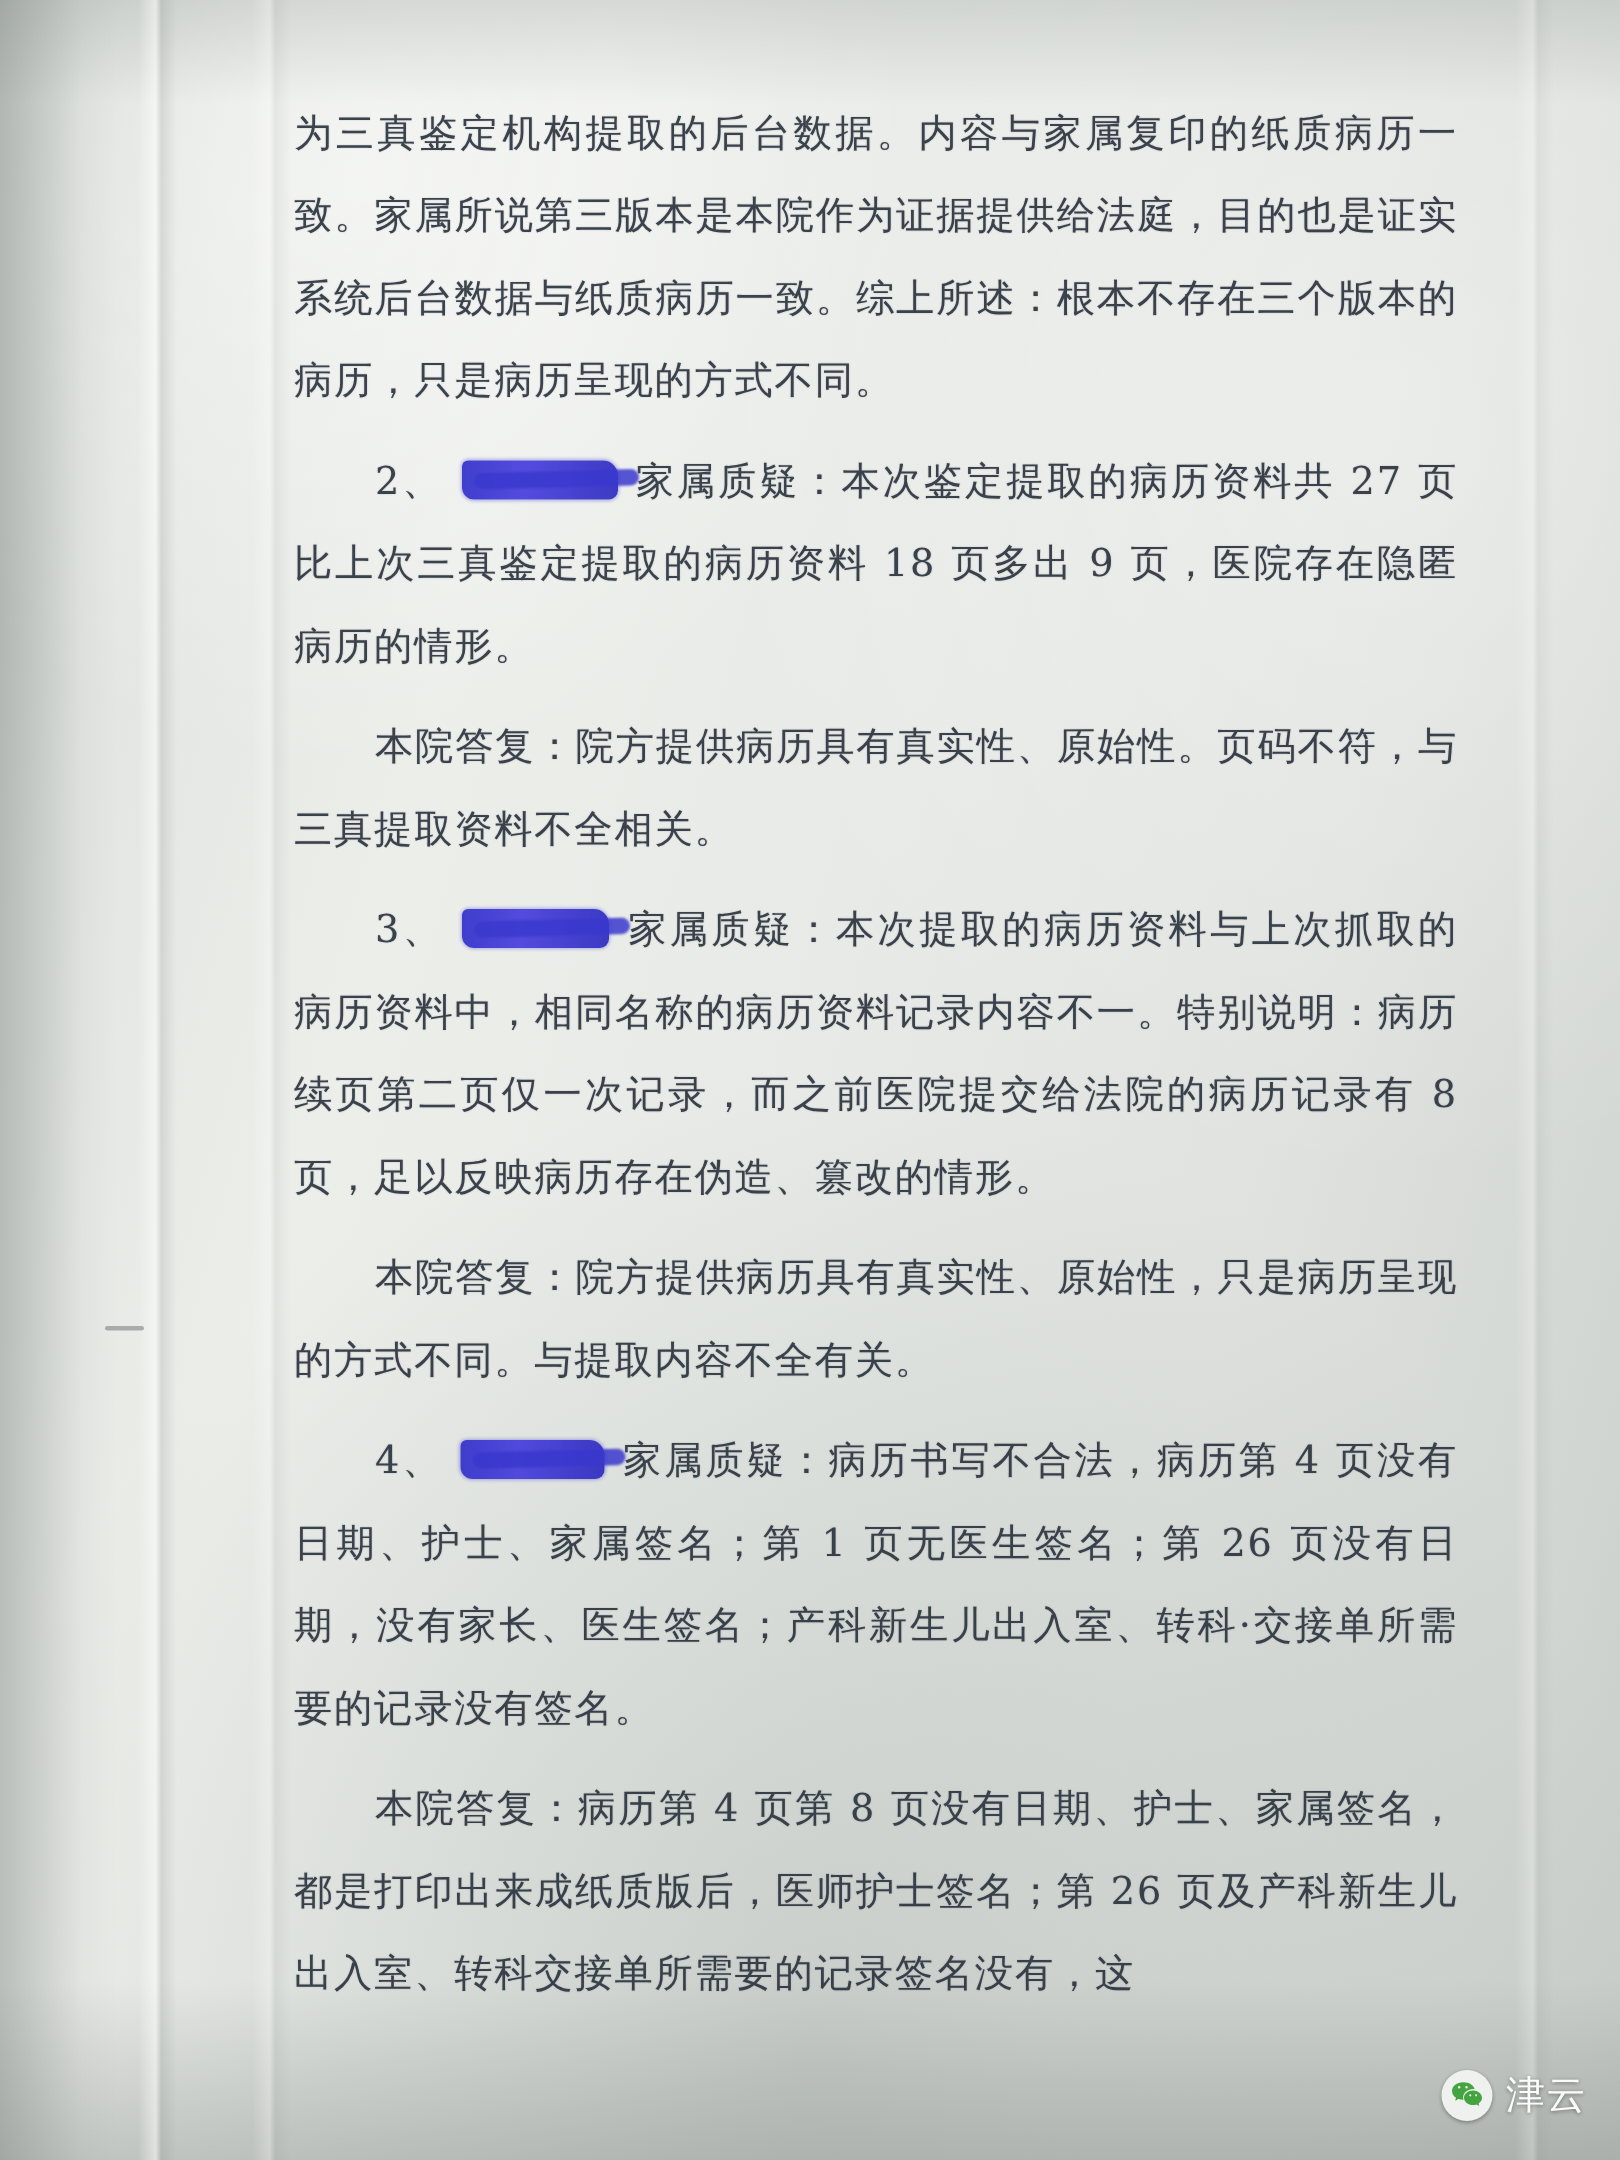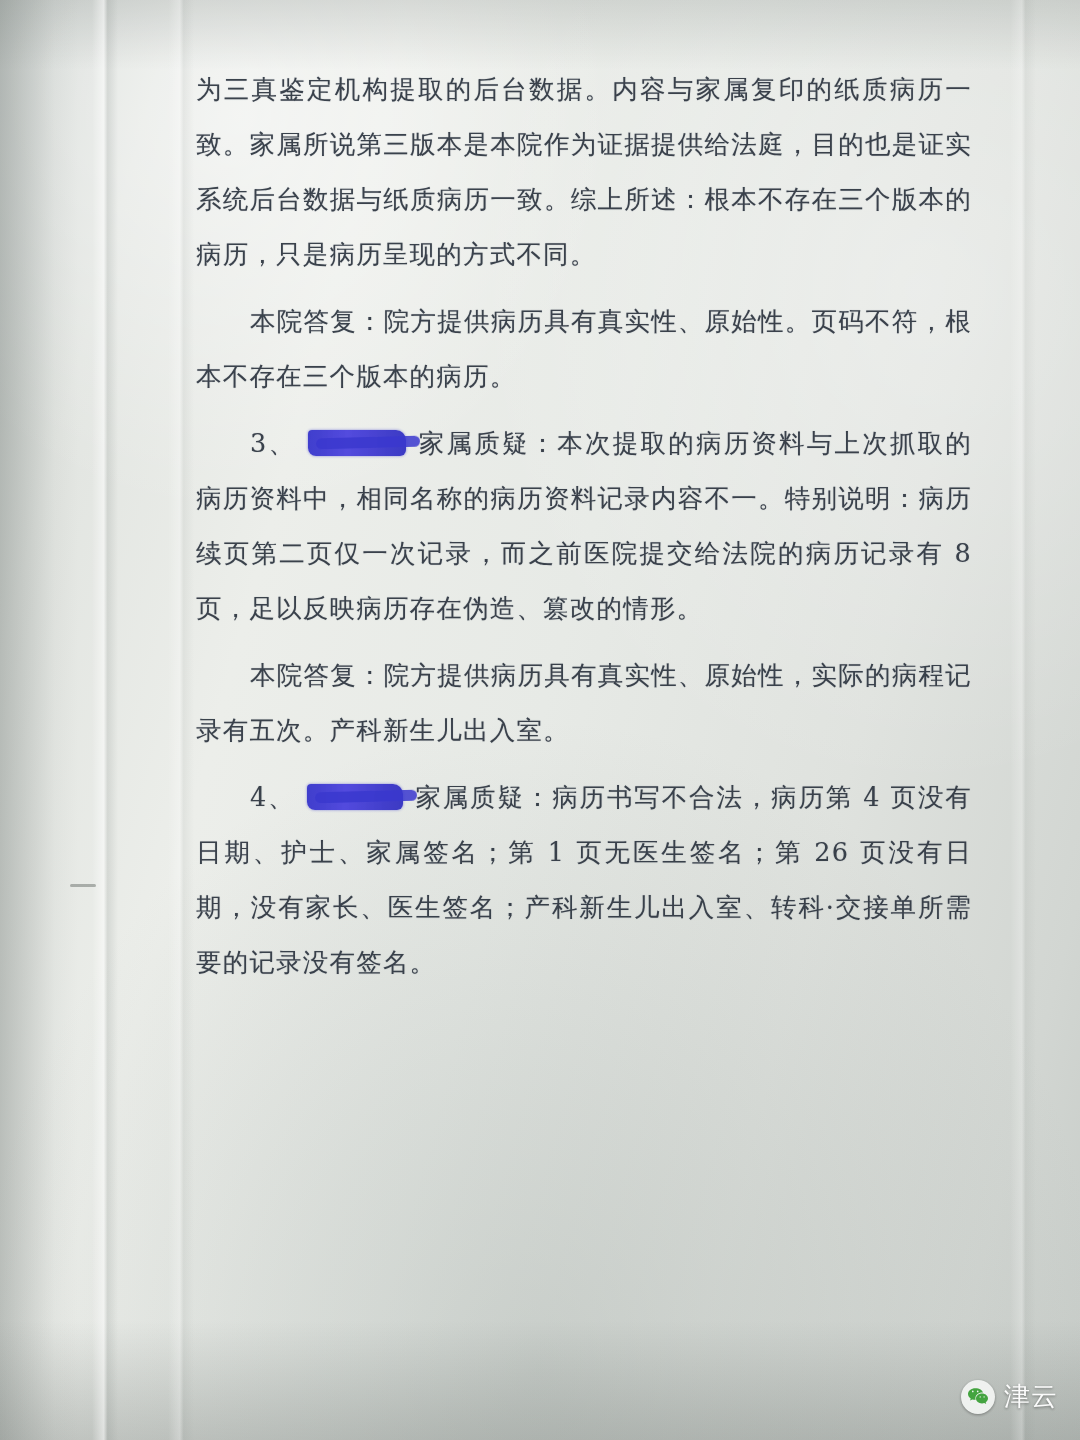--- a/index.html
+++ b/index.html
@@ -156,41 +156,49 @@
   <div class="crease c2"></div>
   <div class="crease c3"></div>
   <div class="notch"></div>
 
   <div class="doc-body">
 
     <p class="para">
       <span>为三真鉴定机构提取的后台数据。内容与家属复印的纸质病历一致。家属所说第三版本是本院作为证据提供给法庭，目的也是证实系统后台数据与纸质病历一致。综上所述：根本不存在三个版本的病历，只是病历呈现的方式不同。</span>
     </p>
 
-
-    <p class="para indent">
-      <span>本院答复：院方提供病历具有真实性、原始性。页码不符，根本不存在三个版本的病历。</span>
+    <p class="para indent">
+      <span>2、</span>
+      <span class="redact"></span>
+      <span>家属质疑：本次鉴定提取的病历资料共 27 页比上次三真鉴定提取的病历资料 18 页多出 9 页，医院存在隐匿病历的情形。</span>
+    </p>
+
+    <p class="para indent">
+      <span>本院答复：院方提供病历具有真实性、原始性。页码不符，与三真提取资料不全相关。</span>
     </p>
 
     <p class="para indent">
       <span>3、</span>
       <span class="redact r2"></span>
       <span>家属质疑：本次提取的病历资料与上次抓取的病历资料中，相同名称的病历资料记录内容不一。特别说明：病历续页第二页仅一次记录，而之前医院提交给法院的病历记录有 8 页，足以反映病历存在伪造、篡改的情形。</span>
     </p>
 
     <p class="para indent">
-      <span>本院答复：院方提供病历具有真实性、原始性，实际的病程记录有五次。产科新生儿出入室。</span>
+      <span>本院答复：院方提供病历具有真实性、原始性，只是病历呈现的方式不同。与提取内容不全有关。</span>
     </p>
 
     <p class="para indent">
       <span>4、</span>
       <span class="redact r3"></span>
       <span>家属质疑：病历书写不合法，病历第 4 页没有日期、护士、家属签名；第 1 页无医生签名；第 26 页没有日期，没有家长、医生签名；产科新生儿出入室、转科·交接单所需要的记录没有签名。</span>
     </p>
 
+    <p class="para indent">
+      <span>本院答复：病历第 4 页第 8 页没有日期、护士、家属签名，都是打印出来成纸质版后，医师护士签名；第 26 页及产科新生儿出入室、转科交接单所需要的记录签名没有，这</span>
+    </p>
 
   </div>
 
   <div class="watermark">
     <span class="wechat-badge">
       <svg width="24" height="24" viewBox="0 0 24 24" aria-hidden="true">
         <path d="M9.3 3.2C5.3 3.2 2 5.8 2 9c0 1.8 1 3.4 2.7 4.5l-.6 2 2.2-1.1c.9.3 1.9.4 2.9.4h.5c-.2-.5-.3-1.1-.3-1.6 0-3.1 3-5.6 6.8-5.6.3 0 .5 0 .8.1-.6-2.6-3.4-4.5-7.7-4.5z" fill="#3ea33a"></path>
         <path d="M6.8 7.3a.85.85 0 1 1 0-1.7.85.85 0 0 1 0 1.7zm4.9 0a.85.85 0 1 1 0-1.7.85.85 0 0 1 0 1.7z" fill="#f2f4f2"></path>
         <path d="M22 13.5c0-2.7-2.7-4.9-6-4.9s-6 2.2-6 4.9 2.7 4.9 6 4.9c.8 0 1.6-.1 2.3-.4l1.9 1-.5-1.7c1.4-.9 2.3-2.3 2.3-3.8z" fill="#3ea33a"></path>
         <path d="M14.2 12.6a.7.7 0 1 1 0-1.4.7.7 0 0 1 0 1.4zm3.9 0a.7.7 0 1 1 0-1.4.7.7 0 0 1 0 1.4z" fill="#f2f4f2"></path>

